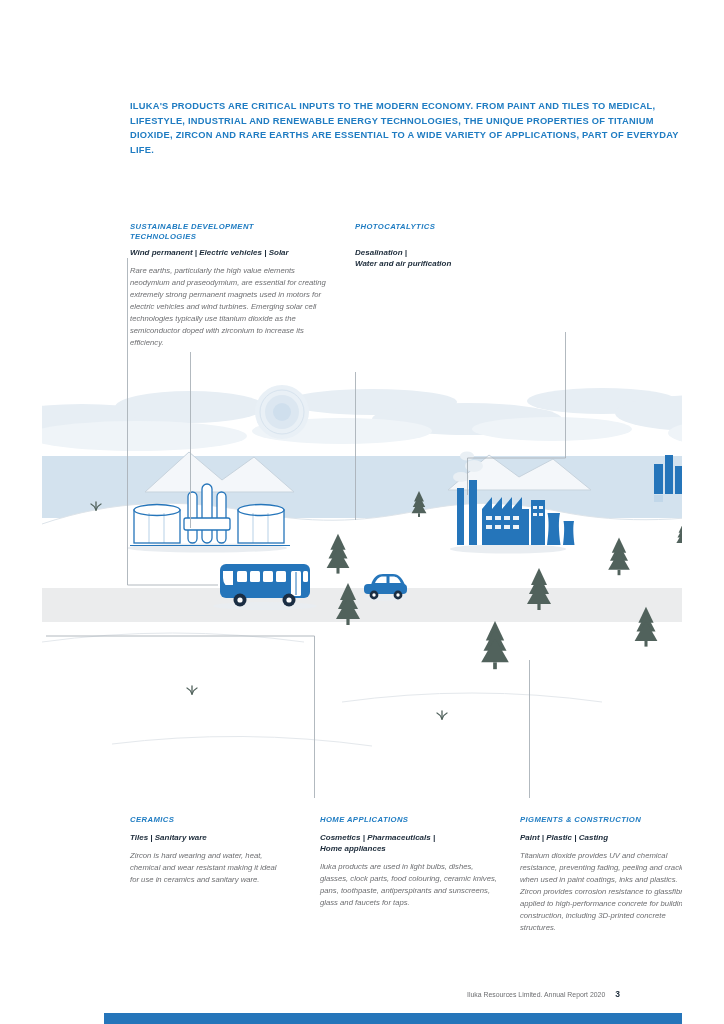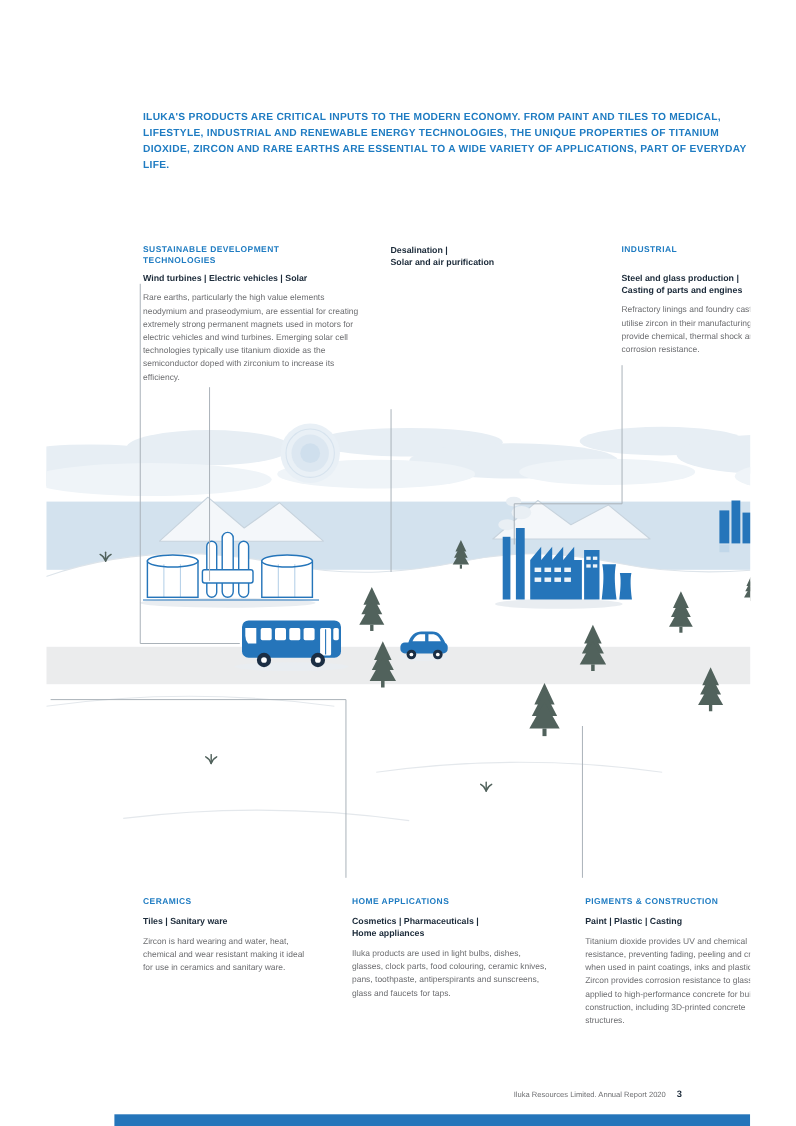--- a/index.html
+++ b/index.html
@@ -10,39 +10,39 @@
     font-family:"Liberation Sans","DejaVu Sans",sans-serif;
   }
   .scene { position:absolute; left:0; top:0; width:724px; height:1024px; }
 
   .intro {
     position:absolute; left:88px; top:99px; width:562px;
     font-size:9.3px; font-weight:bold; line-height:1.58; letter-spacing:.25px;
     color:#1f7cc2; text-transform:uppercase;
   }
 
-  .col { position:absolute; }
+  .col { position:absolute;font-style:italic; }
   .col h3 {
     font-size:7.7px; font-weight:bold; letter-spacing:.4px;
     color:#1f7cc2; white-space:pre-line; line-height:1.3;
   }
   .col.top h3 { height:25px; }
   .col.bottom h3 { margin-bottom:7px; }
   .col h4 {
     font-size:8px; font-weight:bold; color:#1c2b3a;
     white-space:pre-line; line-height:1.4; margin-bottom:7px;
   }
   .col p { font-size:7.7px; line-height:1.55; color:#6d6e71; }
 
   .c1 { left:88px;  top:222px; width:196px; }
   .c2 { left:313px; top:222px; width:192px; }
   .c3 { left:523px; top:222px; width:150px; }
   .b1 { left:88px;  top:815px; width:152px; }
   .b2 { left:278px; top:815px; width:180px; }
-  .b3 { left:490px; top:815px; width:180px; }
+  .b3 { left:478px; top:815px; width:180px; }
 
   .page-footer {
     position:absolute; top:989px; right:62px;
     display:flex; align-items:baseline; gap:10px;
   }
   .footer-imprint { font-size:6.9px; color:#6d6e71; }
   .page-number { font-size:8.5px; font-weight:bold; color:#1c2b3a; }
   .footer-accent-bar {
     position:absolute; left:62px; right:0; bottom:0; height:11px;
     background:#2575ba;
@@ -252,35 +252,30 @@
       <path d="M 4 636 L 272.5 636 L 272.5 798"></path>
       <path d="M 487.5 660 L 487.5 798"></path>
     </g>
   </svg>
 
   <p class="intro">ILUKA'S PRODUCTS ARE CRITICAL INPUTS TO THE MODERN ECONOMY. FROM PAINT AND TILES TO MEDICAL, LIFESTYLE, INDUSTRIAL AND RENEWABLE ENERGY TECHNOLOGIES, THE UNIQUE PROPERTIES OF TITANIUM DIOXIDE, ZIRCON AND RARE EARTHS ARE ESSENTIAL TO A WIDE VARIETY OF APPLICATIONS, PART OF EVERYDAY LIFE.</p>
 
   <section class="col top c1">
     <h3>SUSTAINABLE DEVELOPMENT
 TECHNOLOGIES</h3>
-    <h4>Wind turbines | Electric vehicles | Solar</h4>
+    <h4>Wind permanent | Electric vehicles | Solar</h4>
     <p>Rare earths, particularly the high value elements neodymium and praseodymium, are essential for creating extremely strong permanent magnets used in motors for electric vehicles and wind turbines. Emerging solar cell technologies typically use titanium dioxide as the semiconductor doped with zirconium to increase its efficiency.</p>
   </section>
 
   <section class="col top c2">
+    <h3>PHOTOCATALYTICS</h3>
     <h4>Desalination |
-Solar and air purification</h4>
-  </section>
-
-  <section class="col top c3">
-    <h3>INDUSTRIAL</h3>
-    <h4>Steel and glass production |
-Casting of parts and engines</h4>
-    <p>Refractory linings and foundry castings utilise zircon in their manufacturing to provide chemical, thermal shock and corrosion resistance.</p>
-  </section>
+Water and air purification</h4>
+  </section>
+
 
   <section class="col bottom b1">
     <h3>CERAMICS</h3>
     <h4>Tiles | Sanitary ware</h4>
     <p>Zircon is hard wearing and water, heat, chemical and wear resistant making it ideal for use in ceramics and sanitary ware.</p>
   </section>
 
   <section class="col bottom b2">
     <h3>HOME APPLICATIONS</h3>
     <h4>Cosmetics | Pharmaceuticals |

